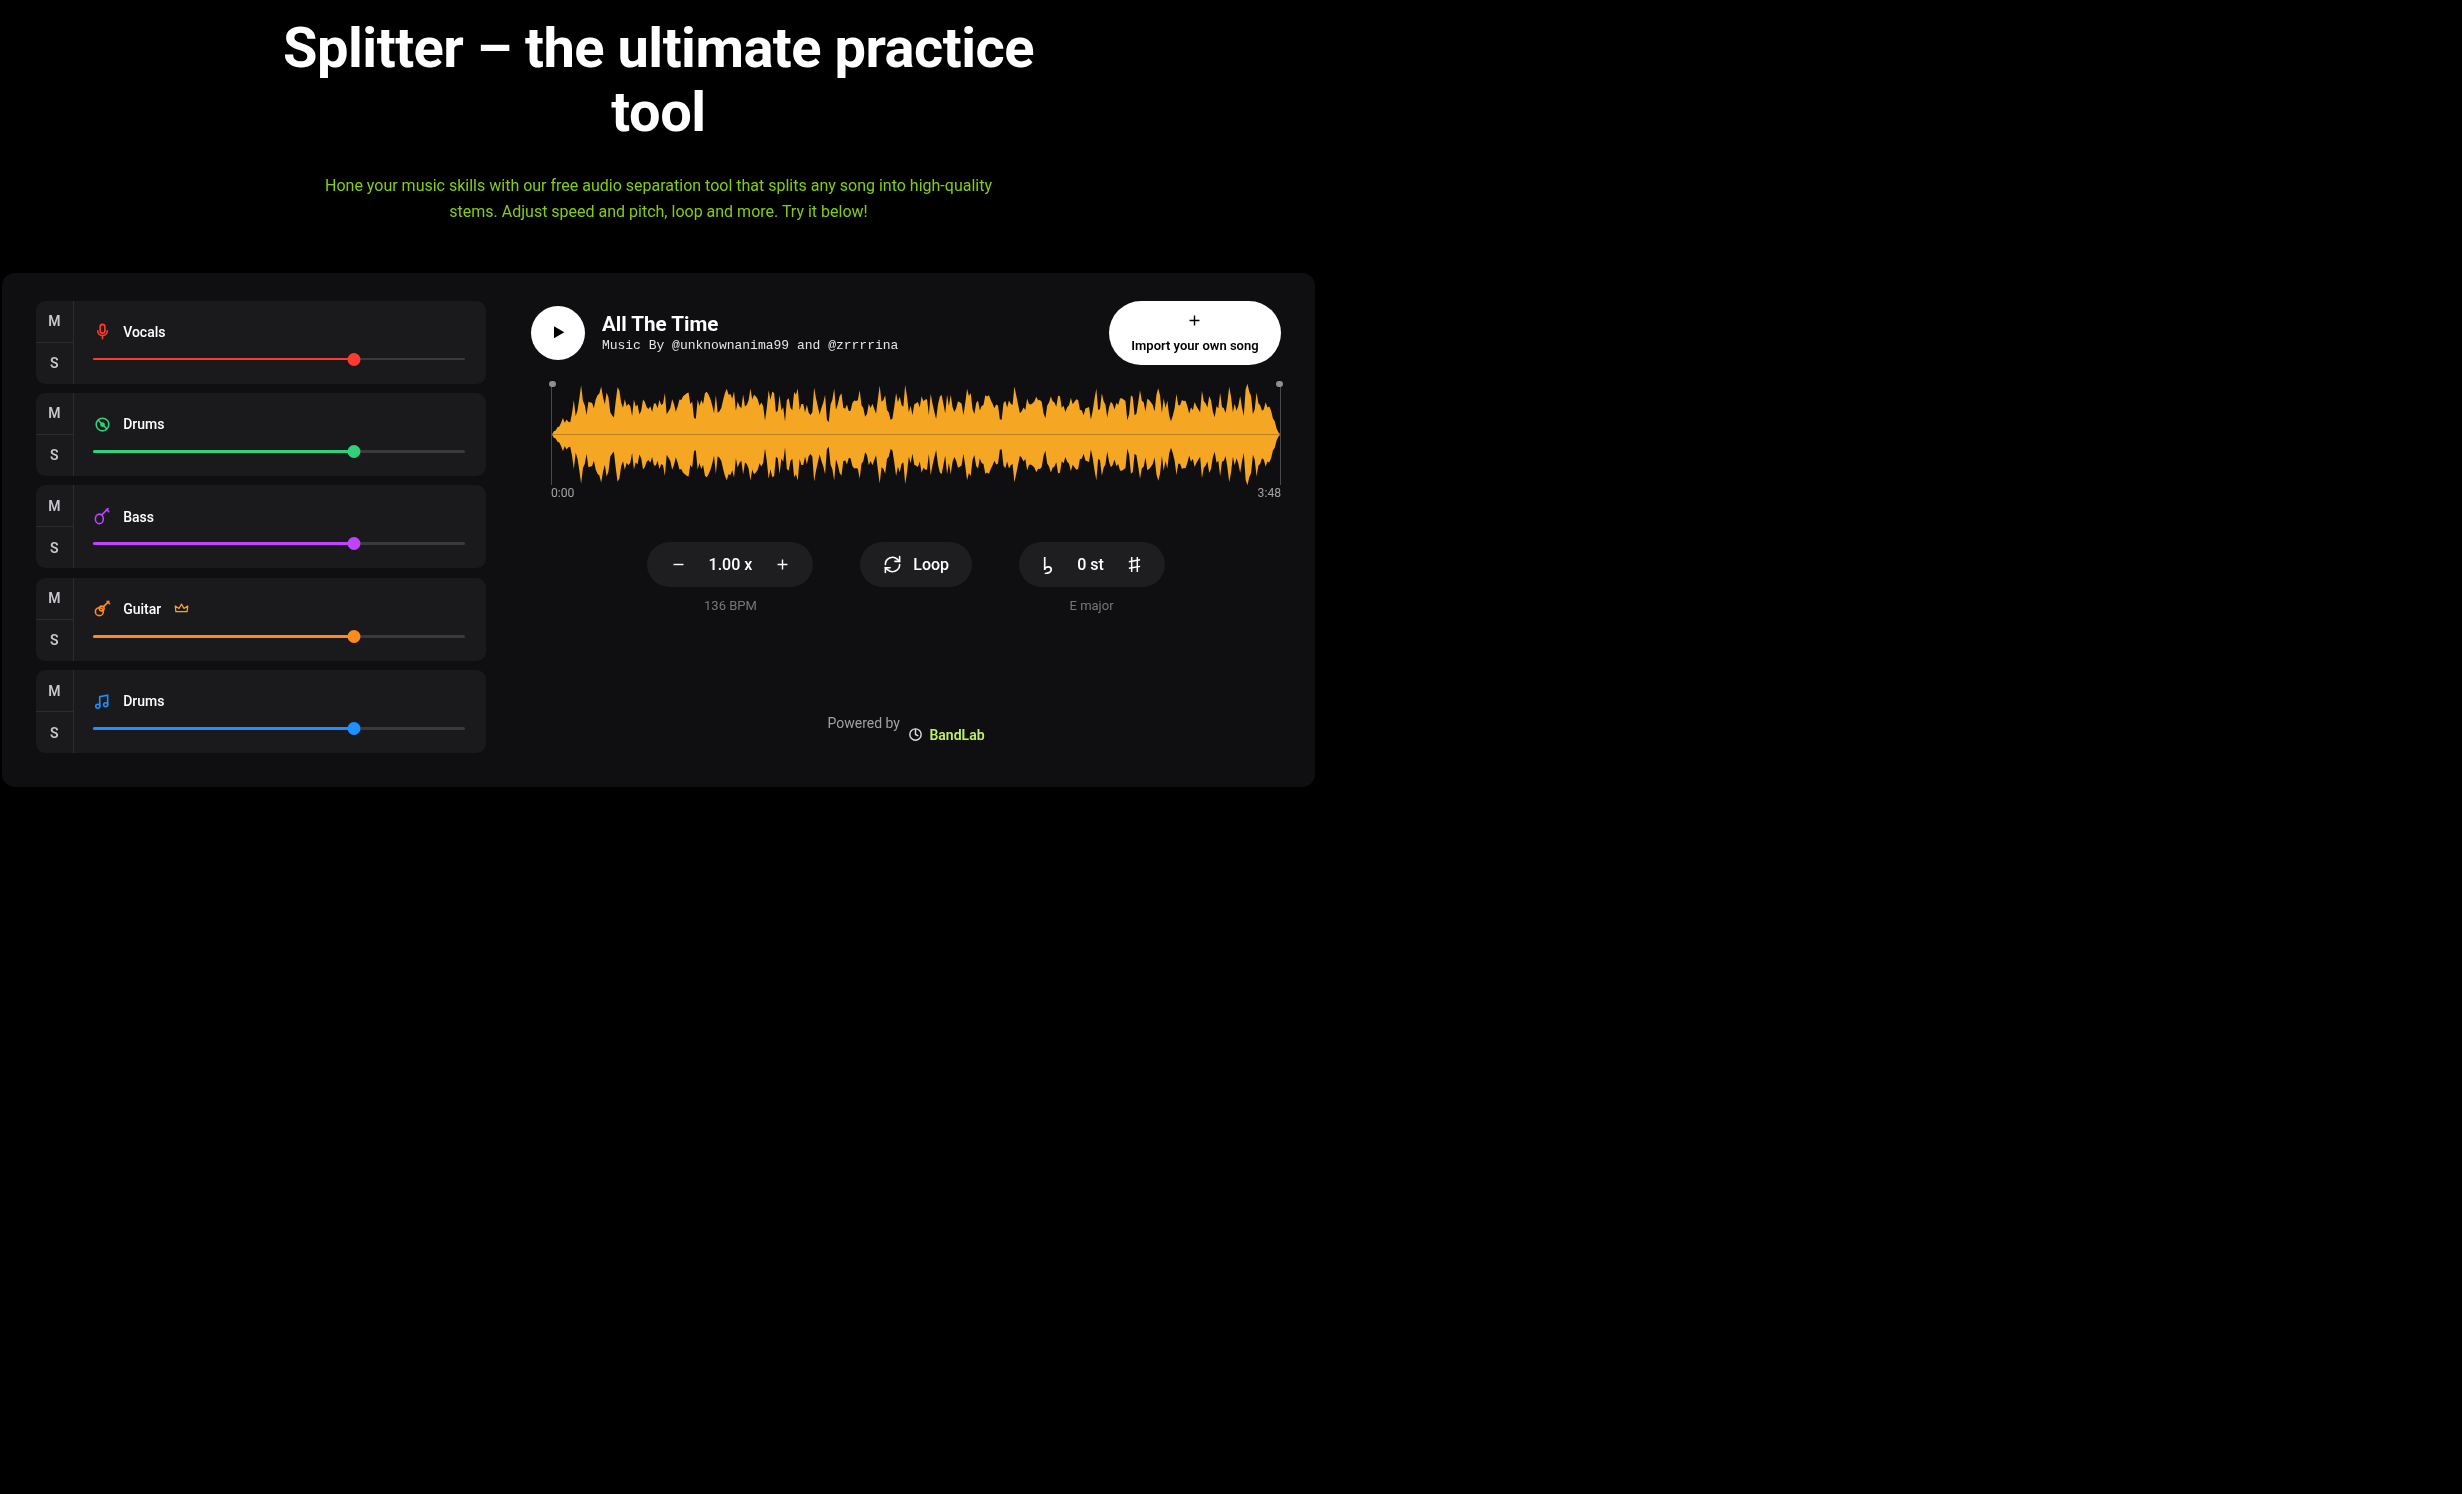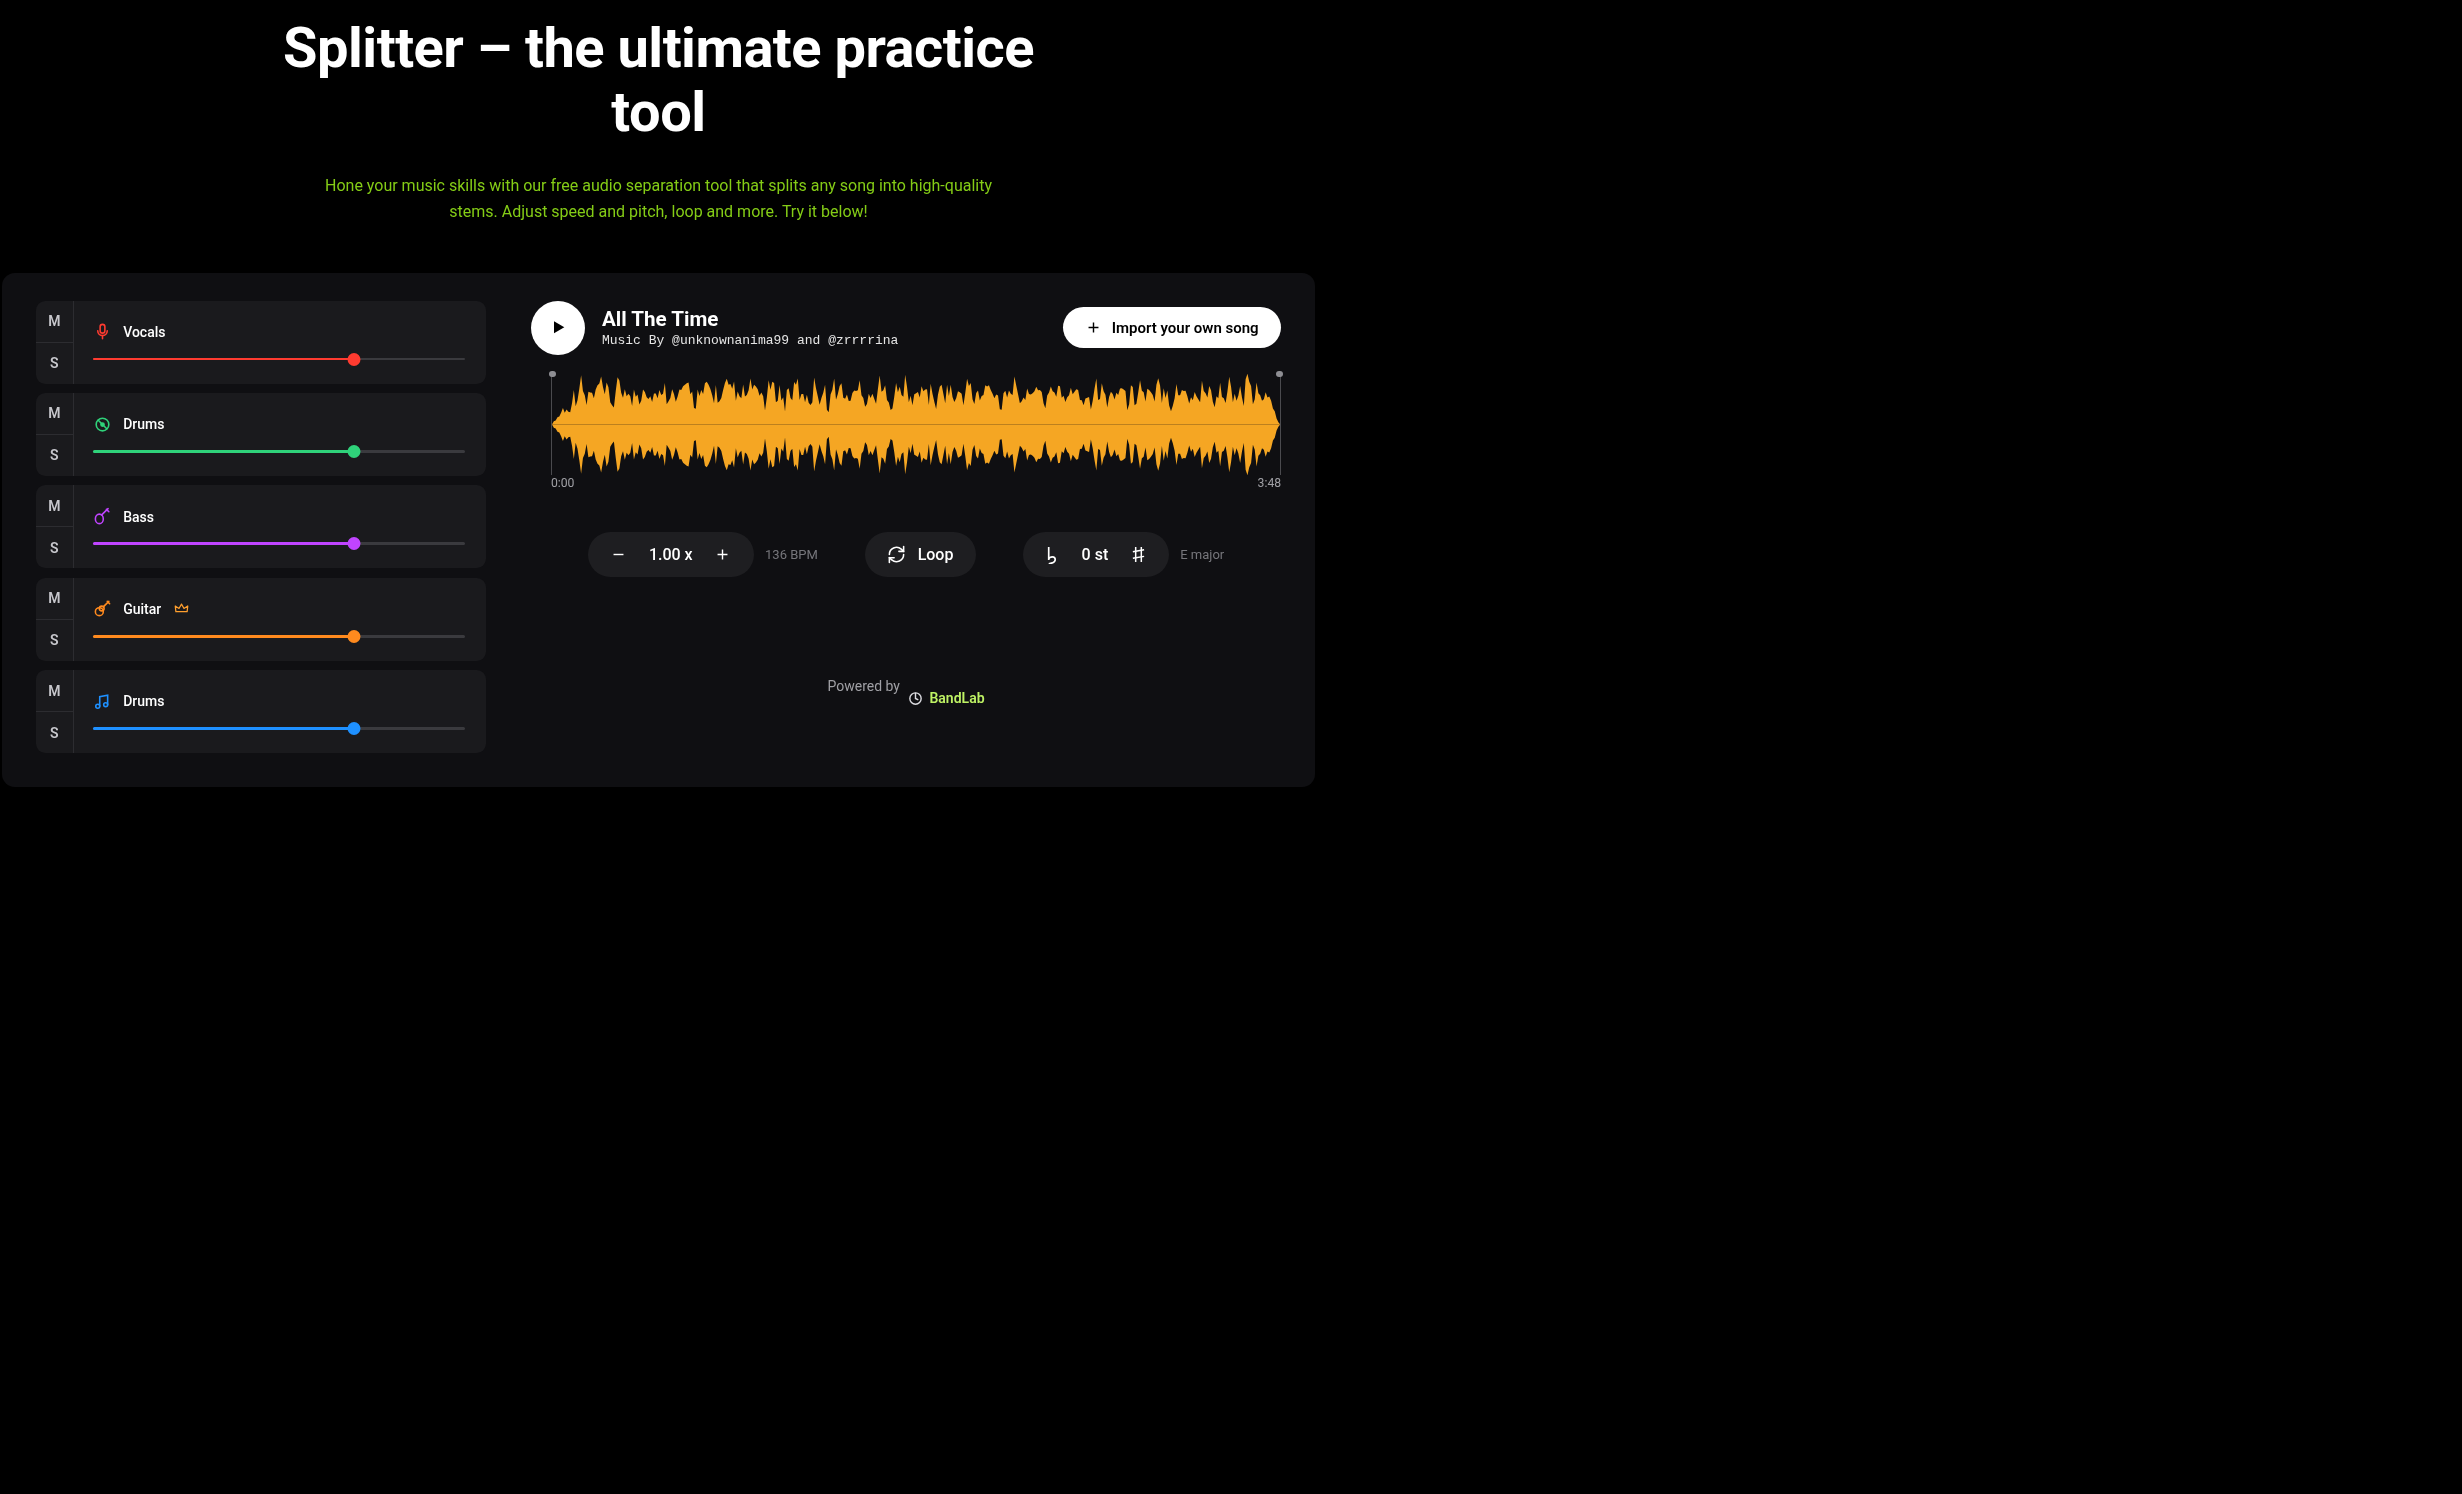--- a/index.html
+++ b/index.html
@@ -89,38 +89,38 @@
 .player-top { display: flex; align-items: center; gap: 17px; margin-bottom: 19px; }
 .play-btn {
   width: 54px; height: 54px; border-radius: 50%; background: #fff;
   display: flex; align-items: center; justify-content: center; cursor: pointer;
 }
 .meta { flex: 1; }
 .title { font-size: 20.6px; font-weight: 700; margin-bottom: 1.9px; }
 .byline { font-size: 13px; color: #e5e5e5; font-family: Liberation Mono, monospace; }
 .import-btn {
   background: #fff; color: #000; border-radius: 937px;
-  padding: 11.3px 22.5px; font-size: 15px; font-weight: 600;
-  display: flex; align-items: center; gap: 9.4px; cursor: pointer;
+  padding: 11.3px 22.5px; font-size: 13px; font-weight: 600;
+  display: flex; align-items: center; gap: 9.4px; cursor: pointer; flex-direction: column;
 }
 .wave-area { position: relative; margin-bottom: 7.5px; margin-left: 20px; }
 .wave-box {
   height: 101px; width: 100%; position: relative;
   border-left: 0.9px solid #4a4a4e; border-right: 0.9px solid #4a4a4e;
 }
 .wave-svg { width: 100%; height: 100%; display: block; }
 .handle { position: absolute; top: -2.8px; width: 6.6px; height: 6.6px; background: #8e8e93; border-radius: 50%; }
 .handle.left { left: -2.8px; }
 .handle.right { right: -2.8px; }
 .time-row { display: flex; justify-content: space-between; font-size: 12.2px; color: #a0a0a5; padding: 1.9px 0; }
 .controls-row {
   display: flex; justify-content: center; gap: 47px;
   margin-top: 32px;
 }
-.ctrl-group { display: flex; flex-direction: row; align-items: center; gap: 11.3px; }
+.ctrl-group { display: flex; flex-direction: column; align-items: center; gap: 11.3px; }
 .pill {
   background: #1e1e21; border-radius: 937px;
   padding: 13px 22.5px; display: flex; align-items: center; gap: 17px;
   font-size: 16px; font-weight: 500;
 }
 .pill .btn { cursor: pointer; display: flex; align-items: center; }
 .pill .lab { min-width: 53px; text-align: center; }
 .pill.loop { gap: 11.3px; cursor: pointer; }
 .sub-lab { font-size: 13px; color: #76767b; }
 .footer { text-align: right; margin-top: 89px; color: #a0a0a5; font-size: 14px; display: flex; align-items: center; justify-content: center; gap: 7.5px; }

